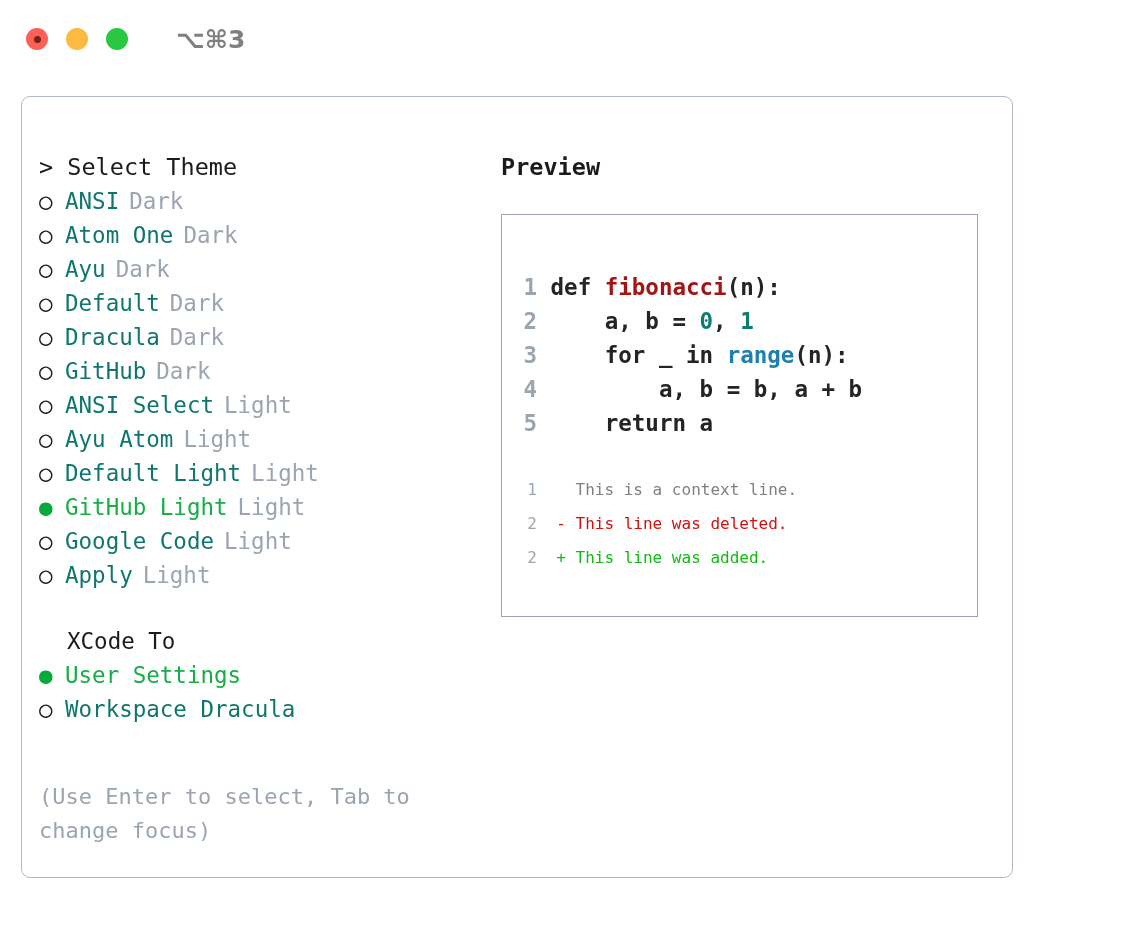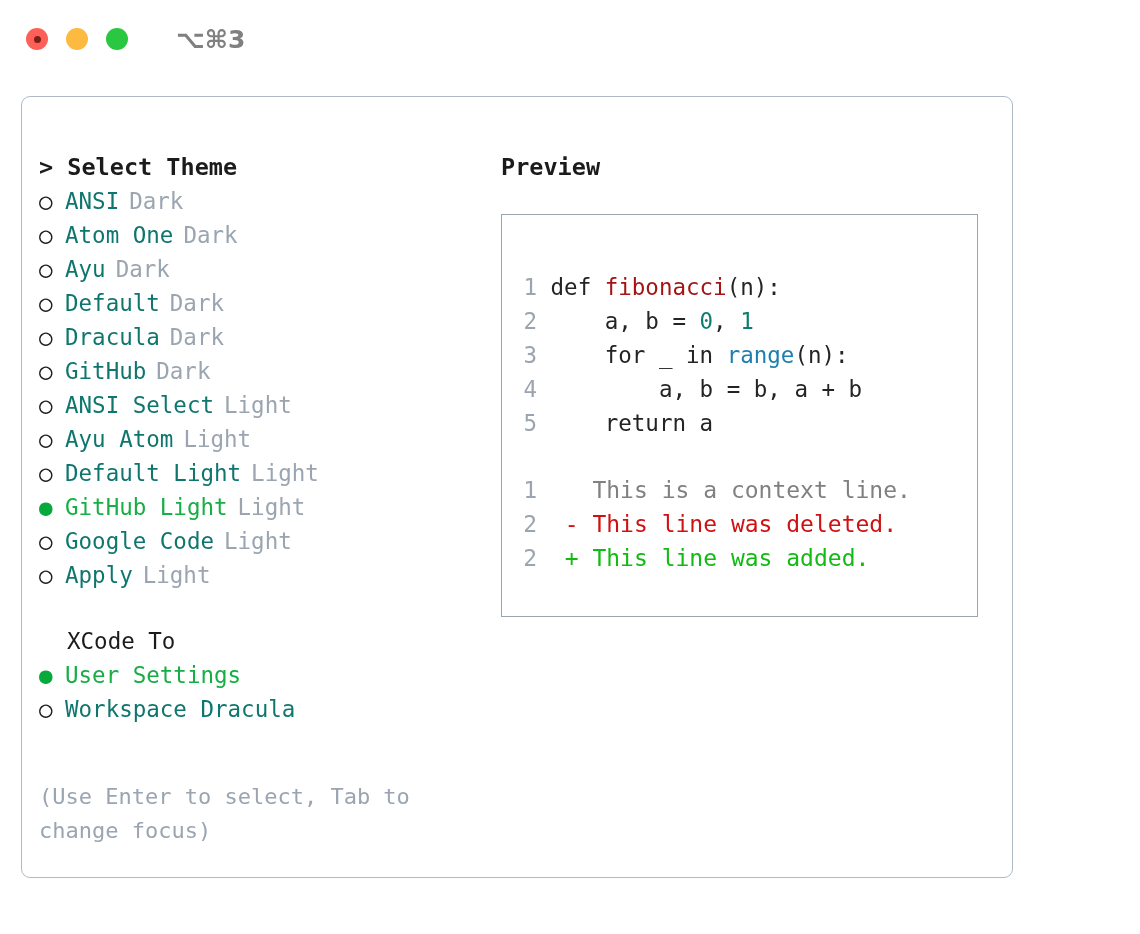--- a/index.html
+++ b/index.html
@@ -89,21 +89,21 @@
   
   .left-col {
     position: absolute;
     left: 17px;
     top: 53px;
     width: 440px;
   }
 
   .section-head {
     font-size: 23.5px;
-    font-weight: bold;
+    font-weight: normal;
     color: #1b1b1b;
     line-height: 34px;
     white-space: pre;
   }
 
   .opt-row {
     display: flex;
     align-items: baseline;
     line-height: 34px;
     font-size: 22.5px;
@@ -164,37 +164,38 @@
     background: #ffffff;
     position: relative;
   }
   .code {
     position: absolute;
     left: 13px;
     top: 55px;
     font-size: 22.5px;
     line-height: 34px;
     white-space: pre;
+    font-weight: bold;
   }
   .ln {
     color: #9aa5b1;
     display: inline-block;
     width: 22px;
     text-align: right;
   }
   .tok-plain { color: #242424; }
   .tok-fn    { color: #a31515; }
   .tok-num   { color: #0e7c70; }
   .tok-call  { color: #1c7fb0; }
 
   .diff {
     position: absolute;
     left: 13px;
     top: 258px;
-    font-size: 23px;
+    font-size: 16px;
     line-height: 34px;
     white-space: pre;
   }
   .d-ctx { color: #808080; }
   .d-del { color: #d01111; }
   .d-add { color: #12bb12; }
 </style>
 </head>
 <body>
 

